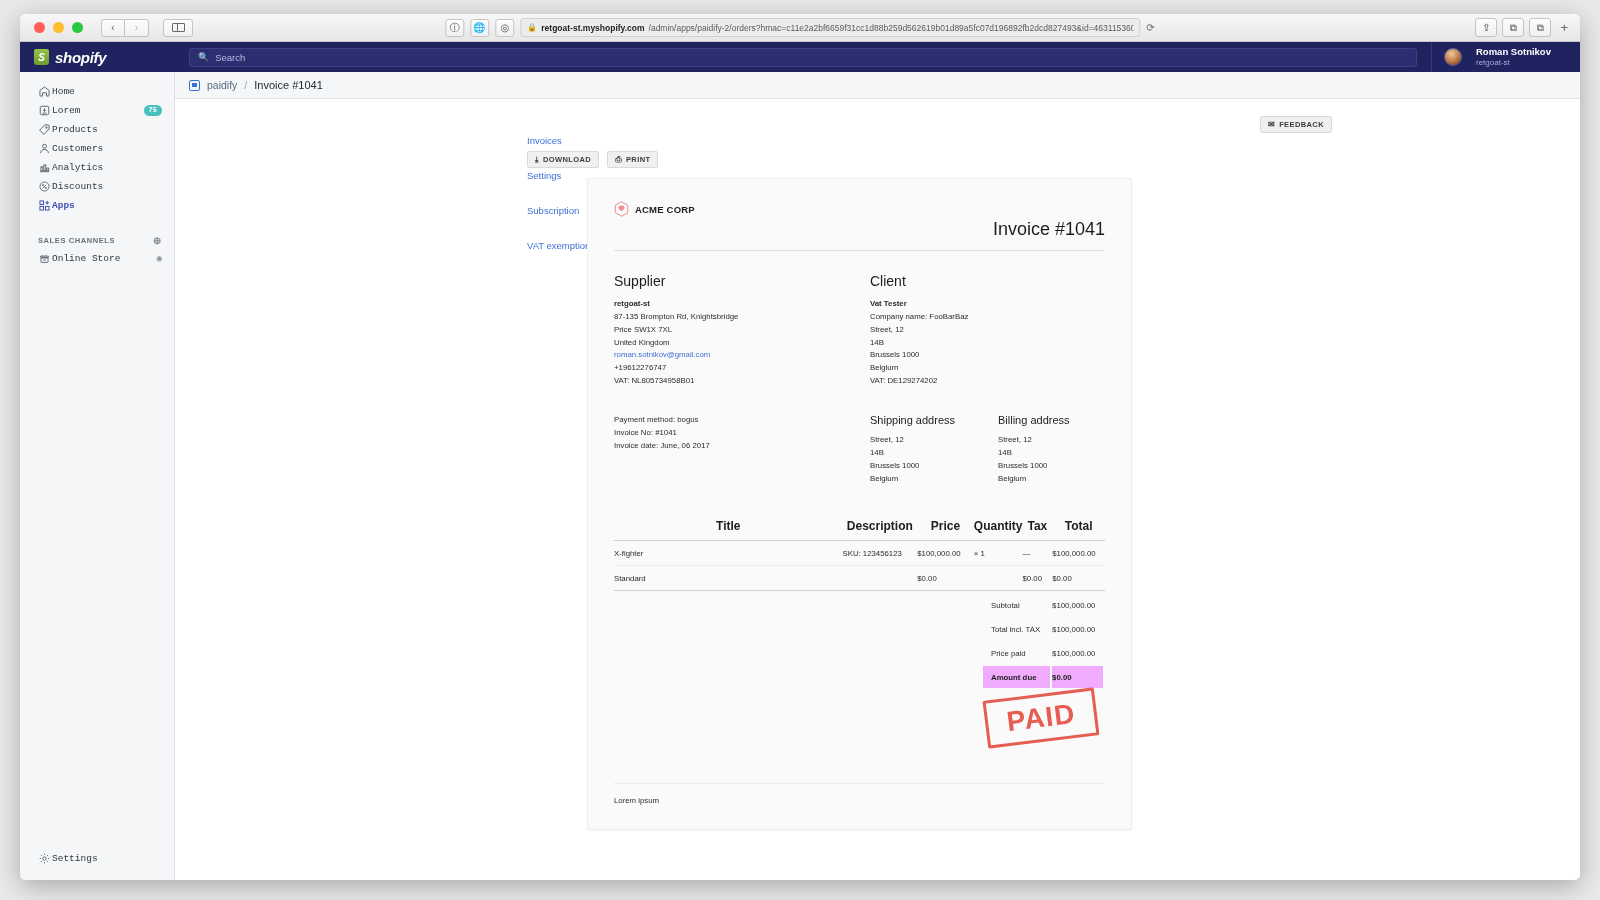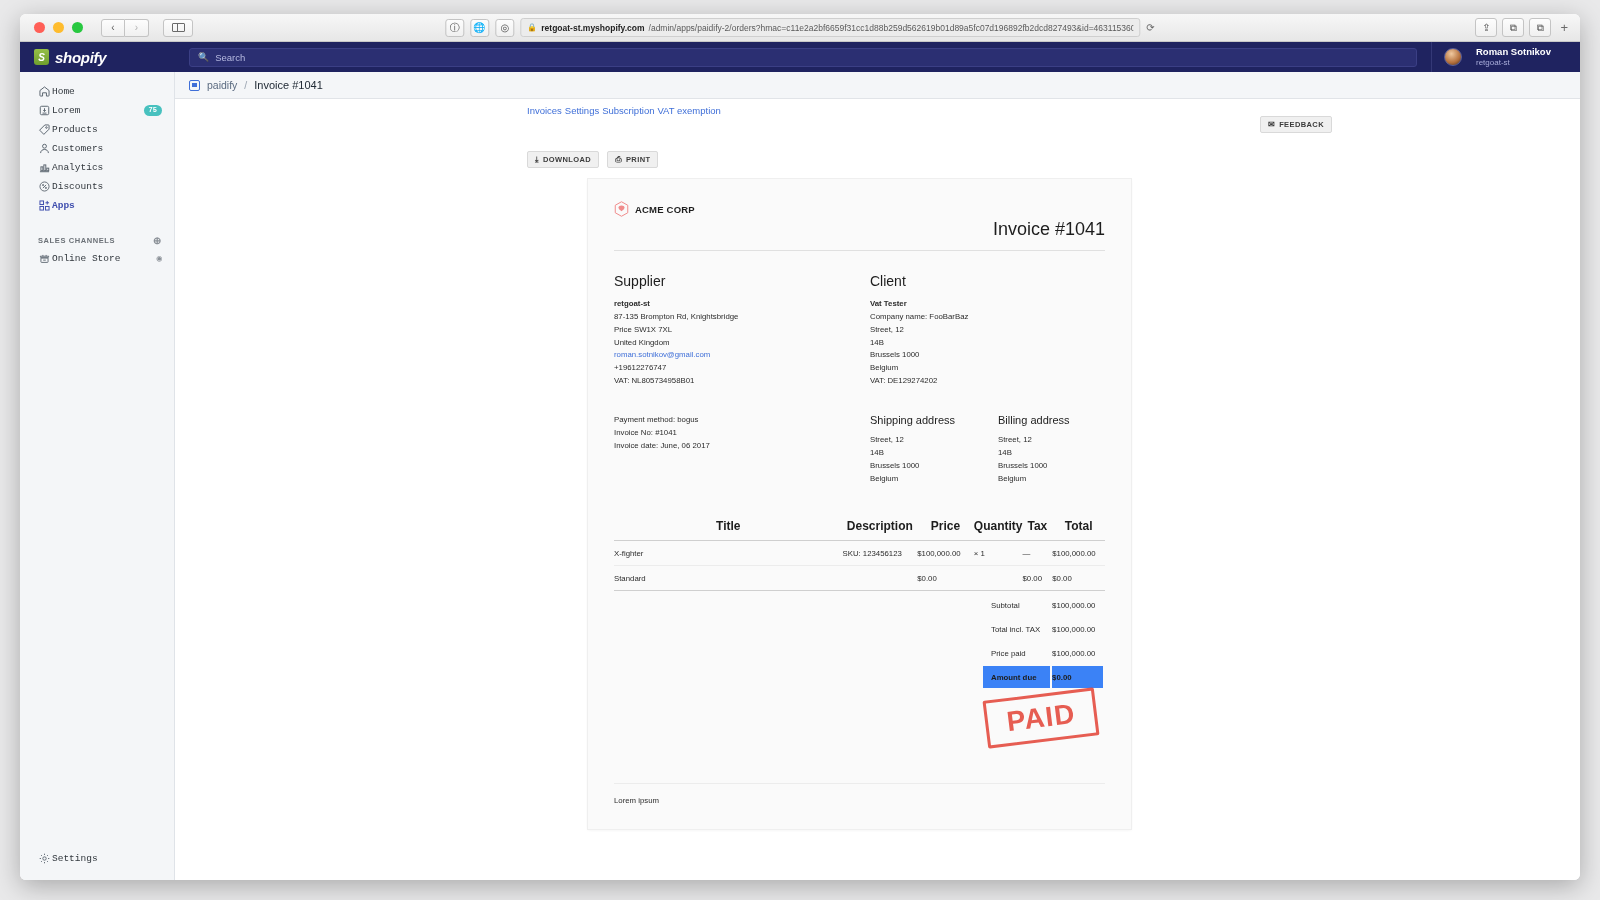--- a/index.html
+++ b/index.html
@@ -192,22 +192,22 @@
     display: flex; align-items: center; justify-content: center;
   }
   .bc-icon i { display: block; width: 5px; height: 4px; background: #3f6fd8; }
   .bc-link { color: #5b6b80; font-size: 10.5px; }
   .bc-sep { color: #9aa5b1; font-size: 10.5px; }
   .bc-current { color: #212b36; font-size: 11px; }
 
   #page { position: relative; height: calc(100% - 27px); }
 
   #tabs {
-    position: absolute; left: 352px; top: 6px;
-    display: flex; gap: 3px;
+    position: absolute; left: 352px; top: 36px;
+    display: flex; gap: 24px; flex-direction: column;
   }
   #tabs .tab { color: #3f6fd8; font-size: 9.5px; }
 
   #actions {
     position: absolute; left: 352px; top: 52px;
     display: flex; gap: 8px;
   }
   .btn {
     background: #f0f0f0; border: 1px solid #d9d9d9; border-radius: 2px;
     height: 17px; padding: 0 7px;
@@ -278,21 +278,21 @@
   .c-desc  { width: 75px; margin-top: 24px; }
   .c-price { width: 57px; }
   .c-qty   { width: 44px; }
   .c-tax   { width: 30px; }
   .c-total { width: 53px; }
 
   #totals { width: 100%; margin-top: 1px; }
   #totals tr td { font-size: 7.8px; color: #2c2c2c; padding: 6.5px 0; }
   #totals td.lbl { padding-left: 8px; }
   #totals .spacer { width: 365px; }
-  #totals tr.due td { background: #3b82f6; font-weight: bold; color: #1d1d1d; }
+  #totals tr.due td { background: #f0abfc; font-weight: bold; color: #1d1d1d; }
 
   #stamp-wrap {
     position: absolute; right: 26px; top: 515px;
     width: 120px; height: 58px;
   }
   #stamp {
     transform: rotate(-7deg);
     border: 3.5px solid #e23b2e;
     border-radius: 2px;
     width: 112px; height: 48px;

